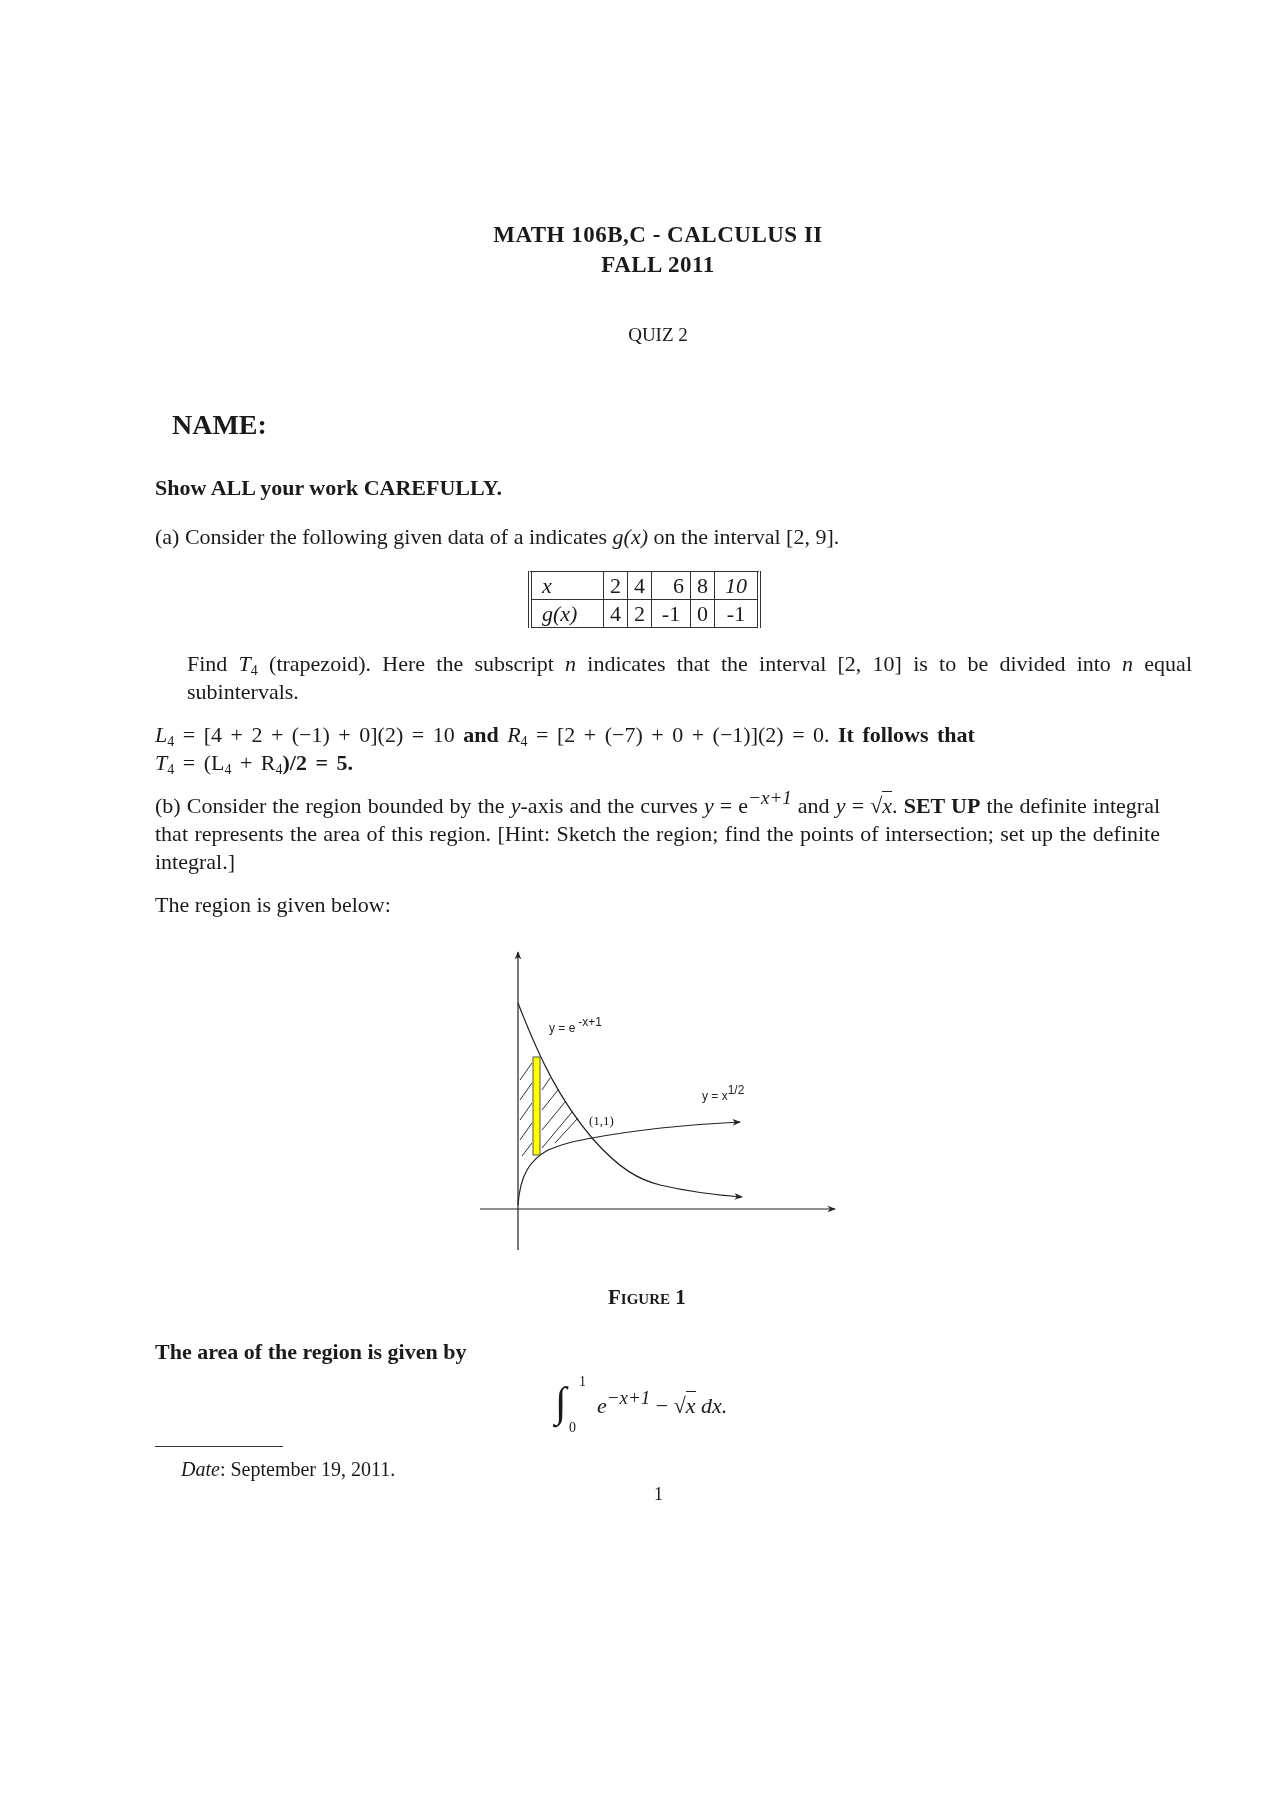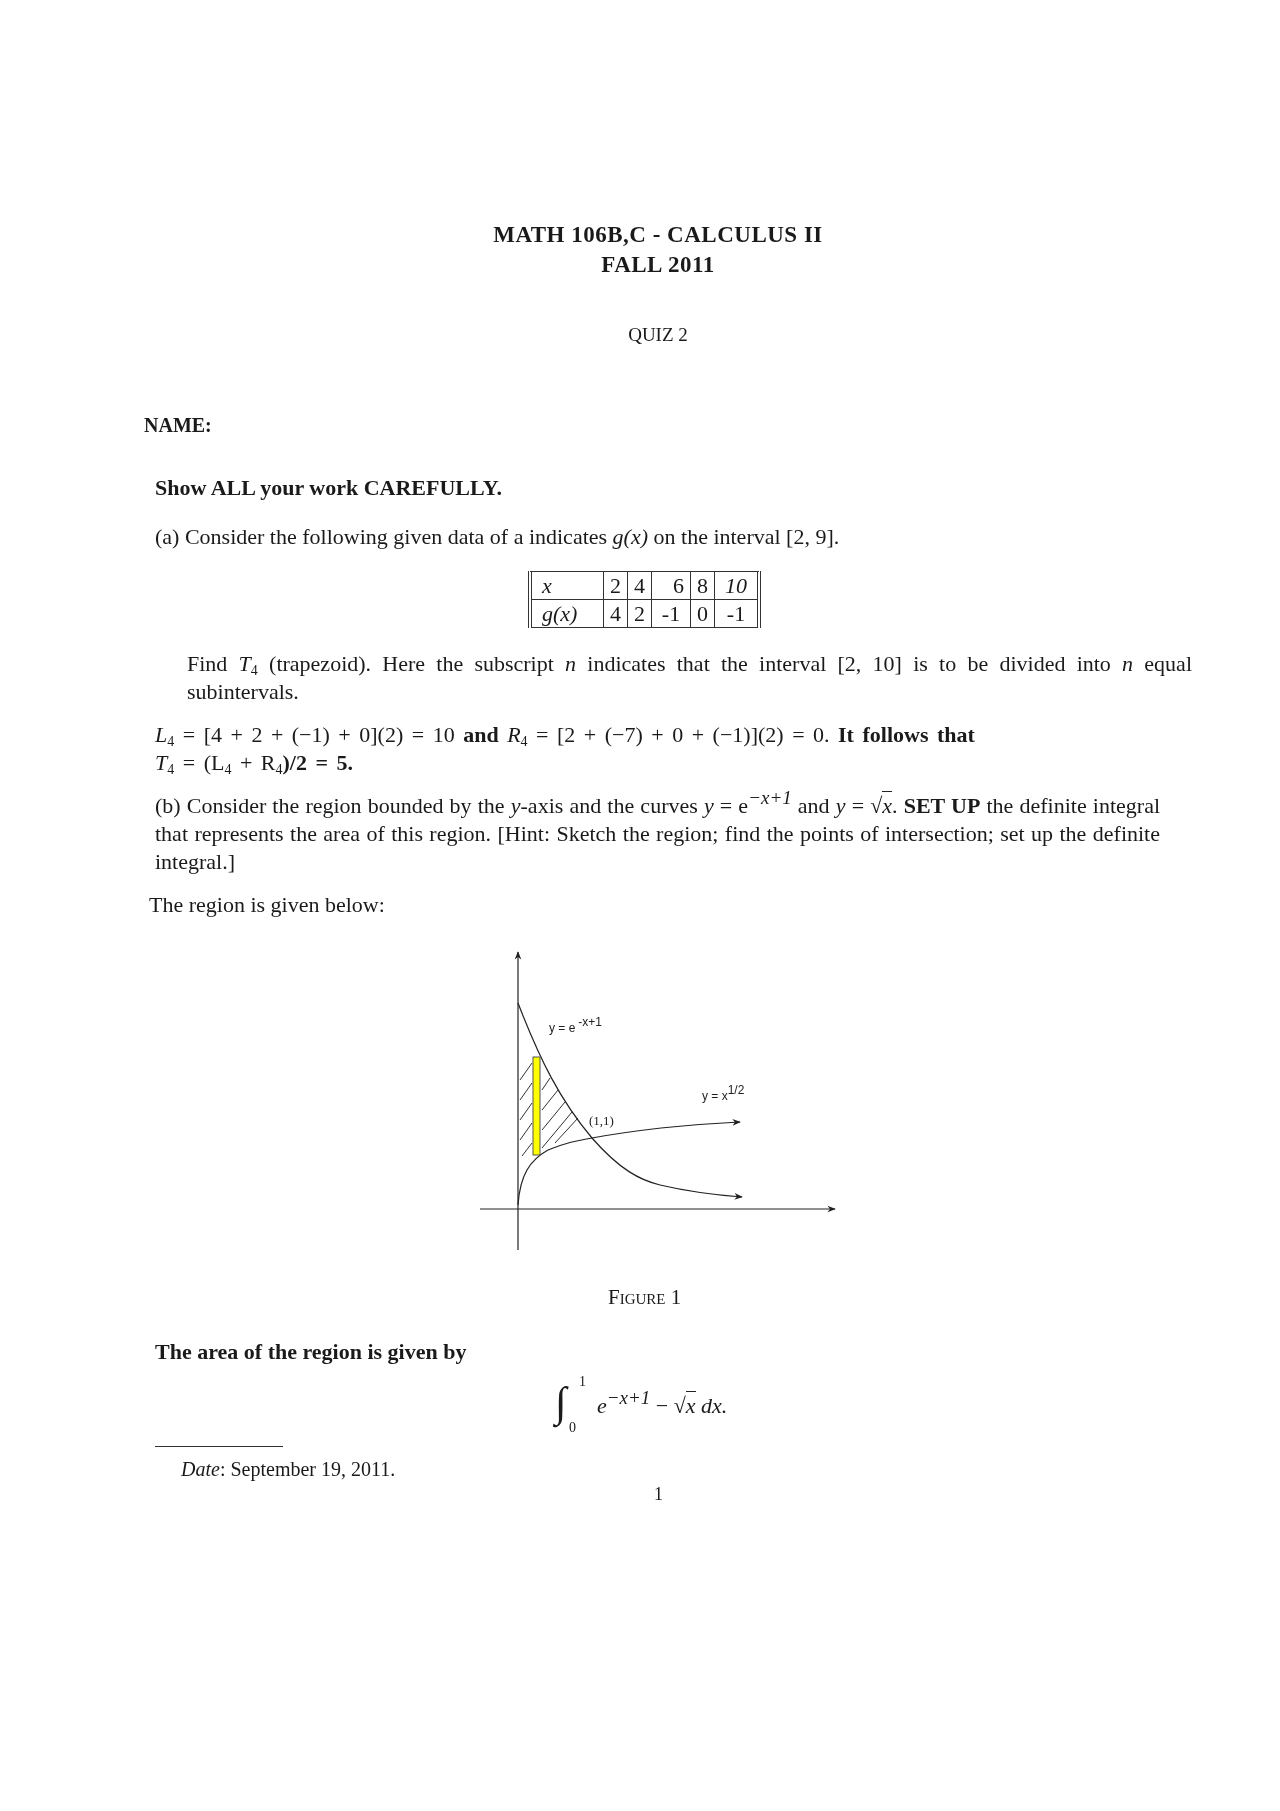--- a/index.html
+++ b/index.html
@@ -1,21 +1,21 @@
 <!DOCTYPE html>
 <html><head>
 <meta charset="utf-8">
 <style>
   html, body { margin: 0; padding: 0; background: #ffffff; }
   body { width: 1280px; height: 1811px; position: relative; overflow: hidden;
          font-family: "DejaVu Serif", "Liberation Serif", serif; color: #1a1a1a; }
   .abs { position: absolute; }
   .title { left: 0; width: 1316px; text-align: center; font-weight: bold; font-size: 23px; letter-spacing: 0.5px;
            font-family: "Liberation Serif", "DejaVu Serif", serif; }
-  .sc { font-variant: small-caps; }
+  .sc { font-variant: small-caps; font-weight: bold; }
   .txt { font-family: "Liberation Serif", "DejaVu Serif", serif; font-size: 22px; line-height: 28px; }
   .para { left: 155px; width: 1005px; text-align: justify; }
   .b { font-weight: bold; }
   .i { font-style: italic; }
   sub { font-size: 14px; vertical-align: -4px; line-height: 0; }
   sup { font-size: 19px; vertical-align: 9px; line-height: 0; }
   table.data { border-collapse: separate; border-spacing: 0; font-family: "Liberation Serif", serif; font-size: 22px;
                border-left: 4px double #333; border-right: 4px double #333; border-top: 1px solid #333; }
   table.data td { border-right: 1px solid #333; border-bottom: 1px solid #333; padding: 0 6px; height: 27px; text-align: right; }
   table.data td:last-child { border-right: none; }
@@ -23,21 +23,21 @@
   .rule { left: 155px; top: 1446px; width: 128px; height: 1px; background: #333; }
   .sqrt { border-top: 1px solid #222; padding-top: 1px; }
 </style>
 </head>
 <body>
 
 <div class="abs title" style="top:222px;">MATH 106B,C - CALCULUS II</div>
 <div class="abs title" style="top:252px;">FALL 2011</div>
 <div class="abs txt" style="left:0;width:1316px;text-align:center;top:321px;font-size:19px;">QUIZ 2</div>
 
-<div class="abs txt b" style="left:144px;top:411px;font-size:20px;">NAME:</div>
+<div class="abs txt b" style="left:172px;top:411px;font-size:28px;">NAME:</div>
 <div class="abs txt b" style="left:155px;top:474px;">Show ALL your work CAREFULLY.</div>
 
 <div class="abs txt para" style="top:523px;">
   <span>(a) Consider the following given data of a indicates </span><span class="i">g(x)</span><span> on the interval [2, 9].</span>
 </div>
 
 <div class="abs" style="left:528px;top:571px;">
   <table class="data">
     <tbody>
         <tr>
@@ -67,21 +67,21 @@
 <div class="abs txt para" style="top:721px;text-align-last:left;word-spacing:3px;">
   <span class="i">L</span><sub>4</sub> <span>= [4 + 2 + (−1) + 0](2) = 10</span><span class="b"> and </span><span class="i">R</span><sub>4</sub> <span>= [2 + (−7) + 0 + (−1)](2) = 0.</span><span class="b"> It follows that</span><br>
   <span class="i">T</span><sub>4</sub> <span>= (L</span><sub>4</sub><span> + R</span><sub>4</sub><span class="b">)/2 = 5.</span>
 </div>
 
 <div class="abs txt para" style="top:792px;">
   <span>(b) Consider the region bounded by the </span><span class="i">y</span><span>-axis and the curves </span><span class="i">y</span><span> = e</span><sup class="i">−x+1</sup><span> and </span><span class="i">y</span><span> = √</span><span class="i sqrt">x</span>.<span class="b"> SET UP</span>
   <span>the definite integral that represents the area of this region. [Hint: Sketch the region; find the points of intersection; set up the definite integral.]</span>
 </div>
 
-<div class="abs txt" style="left:149px;top:891px;">The region is given below:</div>
+<div class="abs txt" style="left:155px;top:891px;">The region is given below:</div>
 
 <svg class="abs" style="left:470px;top:940px;" width="380" height="320" viewBox="470 940 380 320">
   <defs>
     <marker id="ah" viewBox="0 0 10 10" refX="9" refY="5" markerWidth="10" markerHeight="7" orient="auto">
       <path d="M0,1 L10,5 L0,9 L3,5 Z" fill="#222"></path>
     </marker>
   </defs>
 
   <g stroke="#333" stroke-width="1">
     <line x1="520" y1="1080" x2="532" y2="1063"></line>

